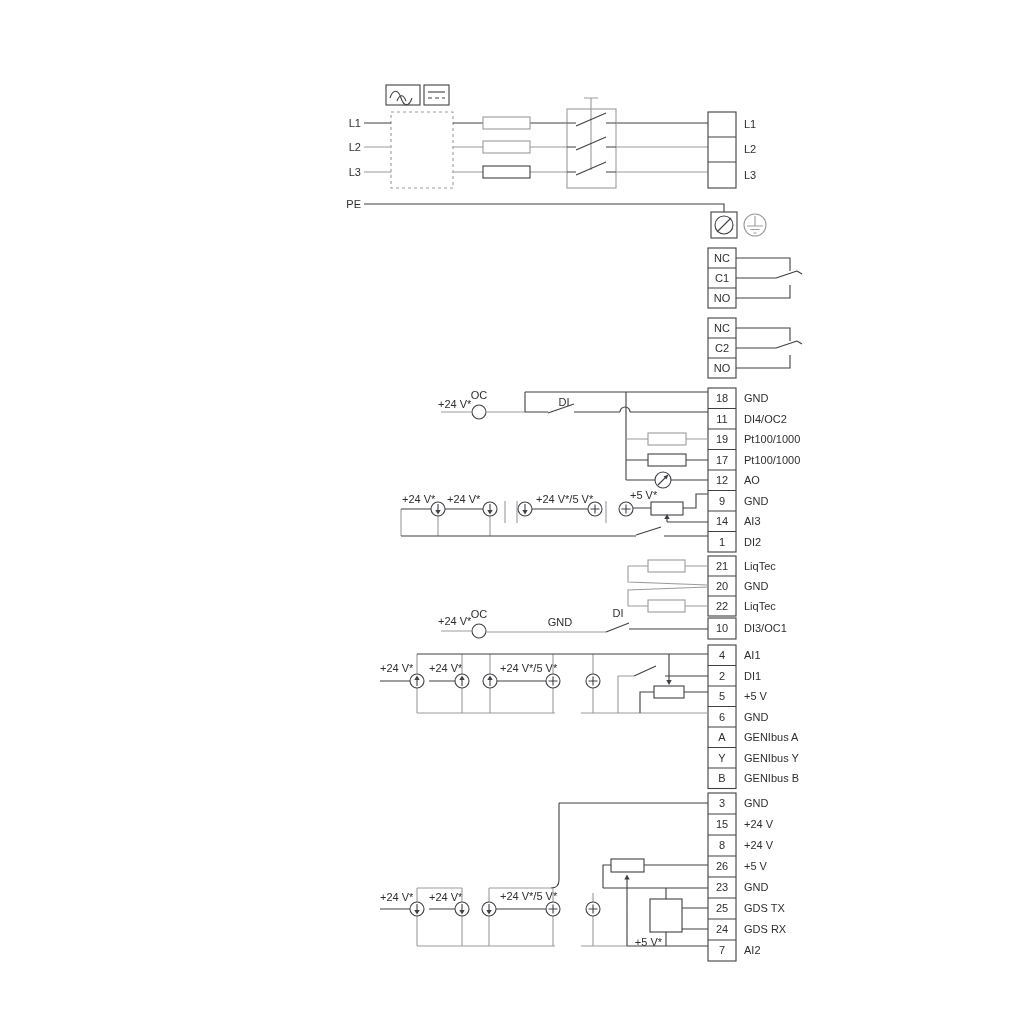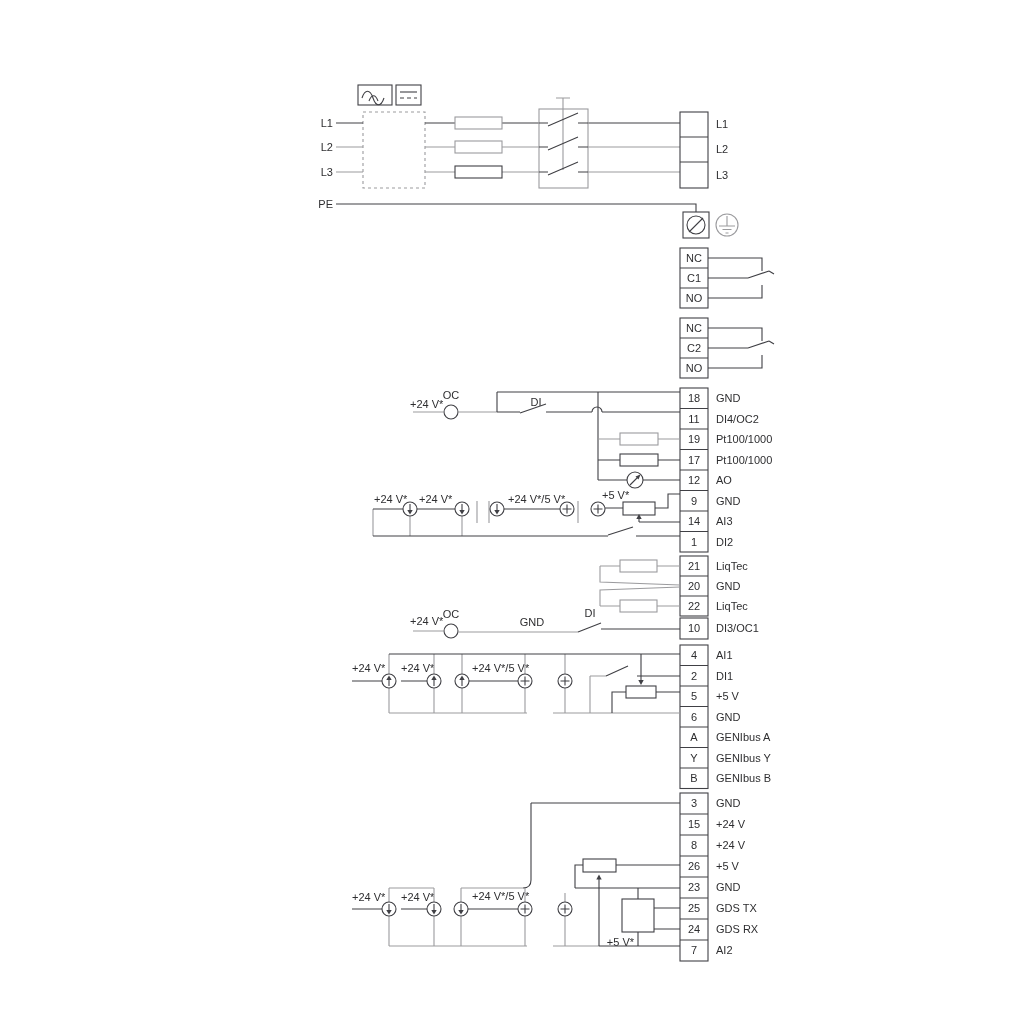--- a/index.html
+++ b/index.html
@@ -1,17 +1,17 @@
 <!DOCTYPE html>
 <html style="--ink: #404045; --gray: #9b9b9e; --bg: #ffffff;"><head>
 <meta charset="utf-8">
 <style>
   :root{ --ink:#404045; --gray:#9b9b9e; --bg:#ffffff; }
   html,body{margin:0;padding:0;background:var(--bg);}
-  .stage{width:948px;height:1024px;position:relative;background:var(--bg);}
+  .stage{width:948px;height:1024px;position:relative;background:var(--bg);margin-left:28px;}
   svg{font-family:"Liberation Sans",sans-serif;font-size:11px;}
   .k{stroke:var(--ink);fill:none;stroke-width:1.1;}
   .g{stroke:var(--gray);fill:none;stroke-width:1.1;}
   .dash{stroke-dasharray:3,3;}
   .dash2{stroke-dasharray:4,3;}
   .cell{fill:#fff;stroke:var(--ink);stroke-width:1.1;}
   .sym{fill:#fff;stroke:var(--ink);stroke-width:1.1;}
   .fil{fill:var(--ink);stroke:none;}
   text{fill:#2e2e30;}
   .te{text-anchor:end;}

